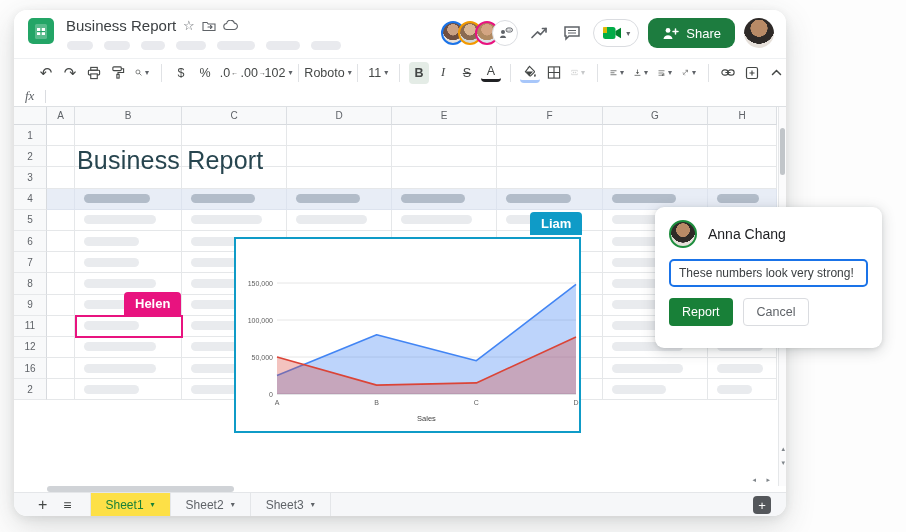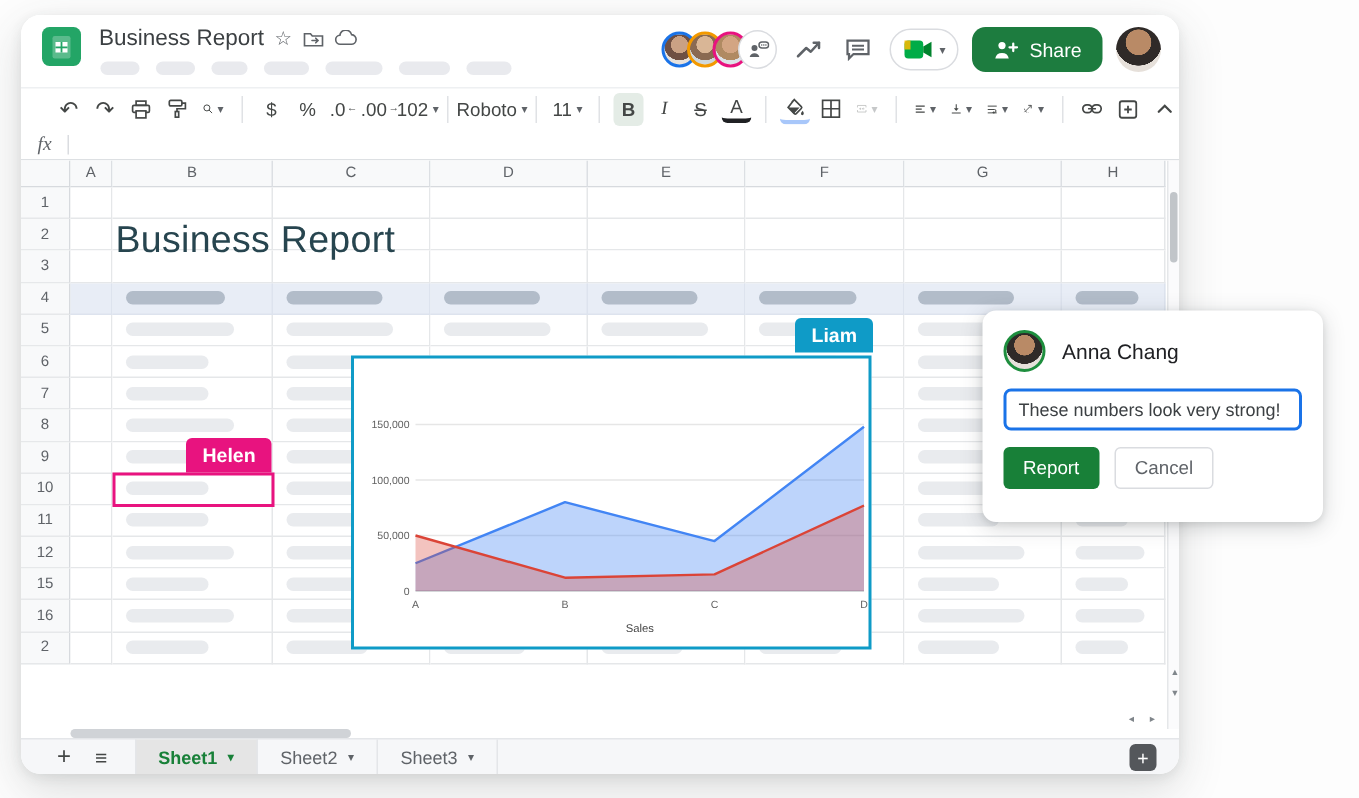--- a/index.html
+++ b/index.html
@@ -92,21 +92,21 @@
   .sc-ar{position:absolute;font-size:7px;color:#80868b;line-height:7px;}
   .hthumb{position:absolute;left:33px;top:476px;width:187px;height:6px;border-radius:3px;background:#d0d3d7;}
 
   
   .tabbar{position:absolute;left:0;top:482px;width:100%;height:24px;background:#f6f7f9;border-top:1px solid #e4e6e9;
     display:flex;align-items:stretch;}
   .tab-tools{display:flex;align-items:center;gap:16px;padding:0 18px 0 24px;color:#444746;}
   .sheet-tab{display:flex;align-items:center;gap:7px;padding:0 15px;font-size:12px;color:#5f6368;
     border-right:1px solid #e4e6e9;}
   .sheet-tab:first-of-type{border-left:1px solid #e4e6e9;}
-  .sheet-tab.active{background:#e5e5e5;color:#188038;font-weight:bold;}
+  .sheet-tab.active{background:#fde047;color:#188038;font-weight:normal;}
   .sheet-tab.active .dd{color:#188038;}
   .addsq{position:absolute;right:15px;top:3px;width:18px;height:18px;border-radius:4px;background:#54575b;color:#fff;
     display:flex;align-items:center;justify-content:center;font-size:13px;line-height:1;}
 
   
   .comment-card{position:absolute;left:655px;top:207px;width:227px;height:141px;background:#fff;border-radius:9px;
     box-shadow:0 3px 14px rgba(60,64,67,.22),0 1px 4px rgba(60,64,67,.12);padding:13px 14px;z-index:50;}
   .cm-head{display:flex;align-items:center;gap:11px;}
   .cm-avatar{width:28px;height:28px;border-radius:50%;border:2px solid #1e8e3e;}
   .cm-name{font-size:14px;color:#202124;}
@@ -542,45 +542,20 @@
             <div class="pill" style="width: 52%;"></div>
           </div>
           <div class="cell" style="flex: 0 0 105px;">
             <div class="pill" style="width: 52%;"></div>
           </div>
           <div class="cell" style="flex: 0 0 69px;">
             <div class="pill" style="width: 52%;"></div>
           </div>
         </div>
         <div class="g-row">
-          <div class="rownum">10</div>
-          <div class="cell" style="flex: 0 0 28px;"></div>
-          <div class="cell" style="flex: 0 0 107px;">
-            <div class="pill" style="width: 52%;"></div>
-          </div>
-          <div class="cell" style="flex: 0 0 105px;">
-            <div class="pill" style="width: 52%;"></div>
-          </div>
-          <div class="cell" style="flex: 0 0 105px;">
-            <div class="pill" style="width: 52%;"></div>
-          </div>
-          <div class="cell" style="flex: 0 0 105px;">
-            <div class="pill" style="width: 52%;"></div>
-          </div>
-          <div class="cell" style="flex: 0 0 106px;">
-            <div class="pill" style="width: 52%;"></div>
-          </div>
-          <div class="cell" style="flex: 0 0 105px;">
-            <div class="pill" style="width: 52%;"></div>
-          </div>
-          <div class="cell" style="flex: 0 0 69px;">
-            <div class="pill" style="width: 52%;"></div>
-          </div>
-        </div>
-        <div class="g-row">
           <div class="rownum">11</div>
           <div class="cell" style="flex: 0 0 28px;"></div>
           <div class="cell" style="flex: 0 0 107px;">
             <div class="pill" style="width: 52%;"></div>
           </div>
           <div class="cell" style="flex: 0 0 105px;">
             <div class="pill" style="width: 52%;"></div>
           </div>
           <div class="cell" style="flex: 0 0 105px;">
             <div class="pill" style="width: 52%;"></div>
@@ -614,45 +589,20 @@
             <div class="pill" style="width: 68%;"></div>
           </div>
           <div class="cell" style="flex: 0 0 106px;">
             <div class="pill" style="width: 68%;"></div>
           </div>
           <div class="cell" style="flex: 0 0 105px;">
             <div class="pill" style="width: 68%;"></div>
           </div>
           <div class="cell" style="flex: 0 0 69px;">
             <div class="pill" style="width: 68%;"></div>
-          </div>
-        </div>
-        <div class="g-row">
-          <div class="rownum">15</div>
-          <div class="cell" style="flex: 0 0 28px;"></div>
-          <div class="cell" style="flex: 0 0 107px;">
-            <div class="pill" style="width: 52%;"></div>
-          </div>
-          <div class="cell" style="flex: 0 0 105px;">
-            <div class="pill" style="width: 52%;"></div>
-          </div>
-          <div class="cell" style="flex: 0 0 105px;">
-            <div class="pill" style="width: 52%;"></div>
-          </div>
-          <div class="cell" style="flex: 0 0 105px;">
-            <div class="pill" style="width: 52%;"></div>
-          </div>
-          <div class="cell" style="flex: 0 0 106px;">
-            <div class="pill" style="width: 52%;"></div>
-          </div>
-          <div class="cell" style="flex: 0 0 105px;">
-            <div class="pill" style="width: 52%;"></div>
-          </div>
-          <div class="cell" style="flex: 0 0 69px;">
-            <div class="pill" style="width: 52%;"></div>
           </div>
         </div>
         <div class="g-row">
           <div class="rownum">16</div>
           <div class="cell" style="flex: 0 0 28px;"></div>
           <div class="cell" style="flex: 0 0 107px;">
             <div class="pill" style="width: 68%;"></div>
           </div>
           <div class="cell" style="flex: 0 0 105px;">
             <div class="pill" style="width: 68%;"></div>

